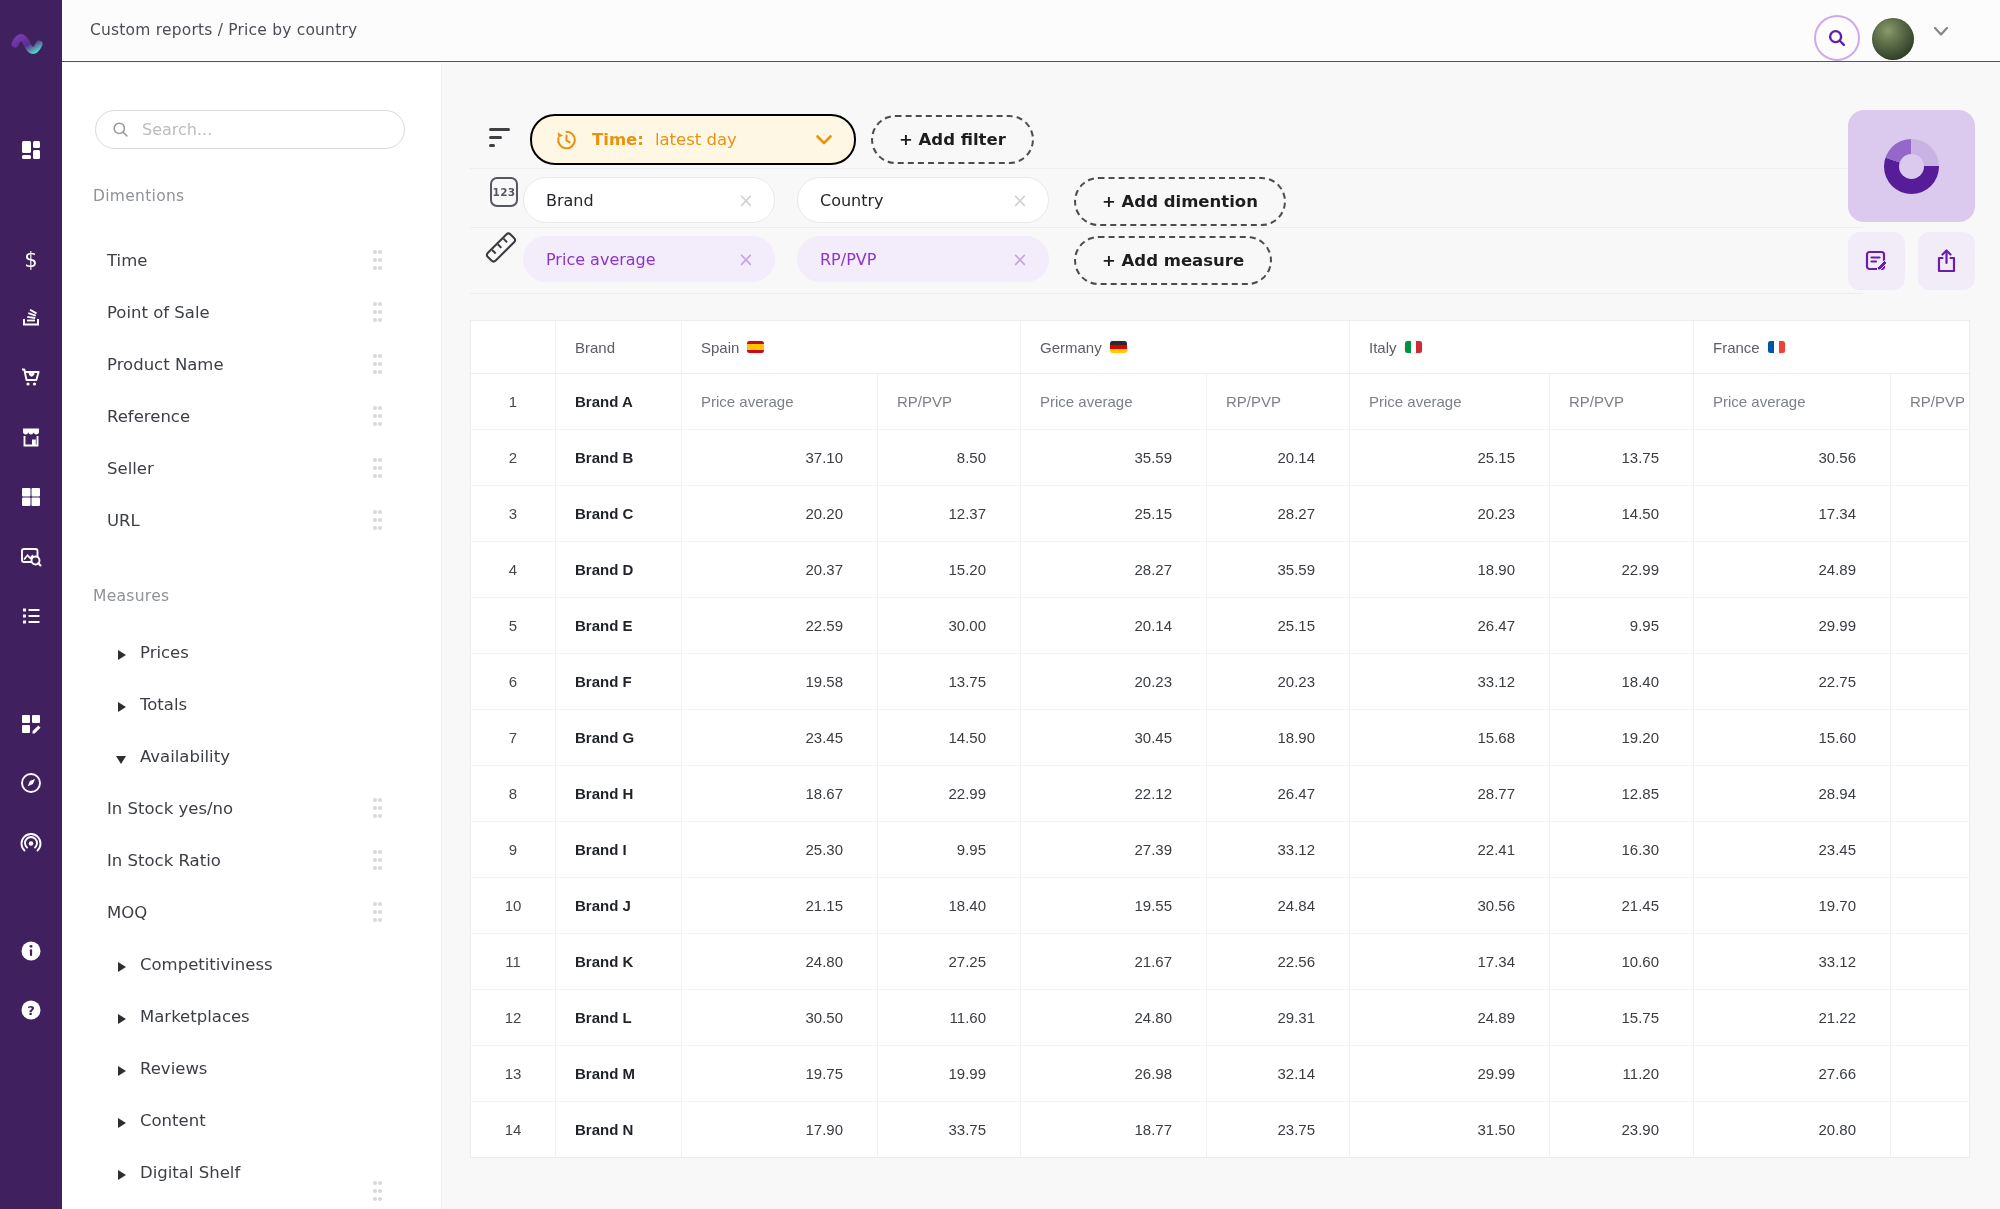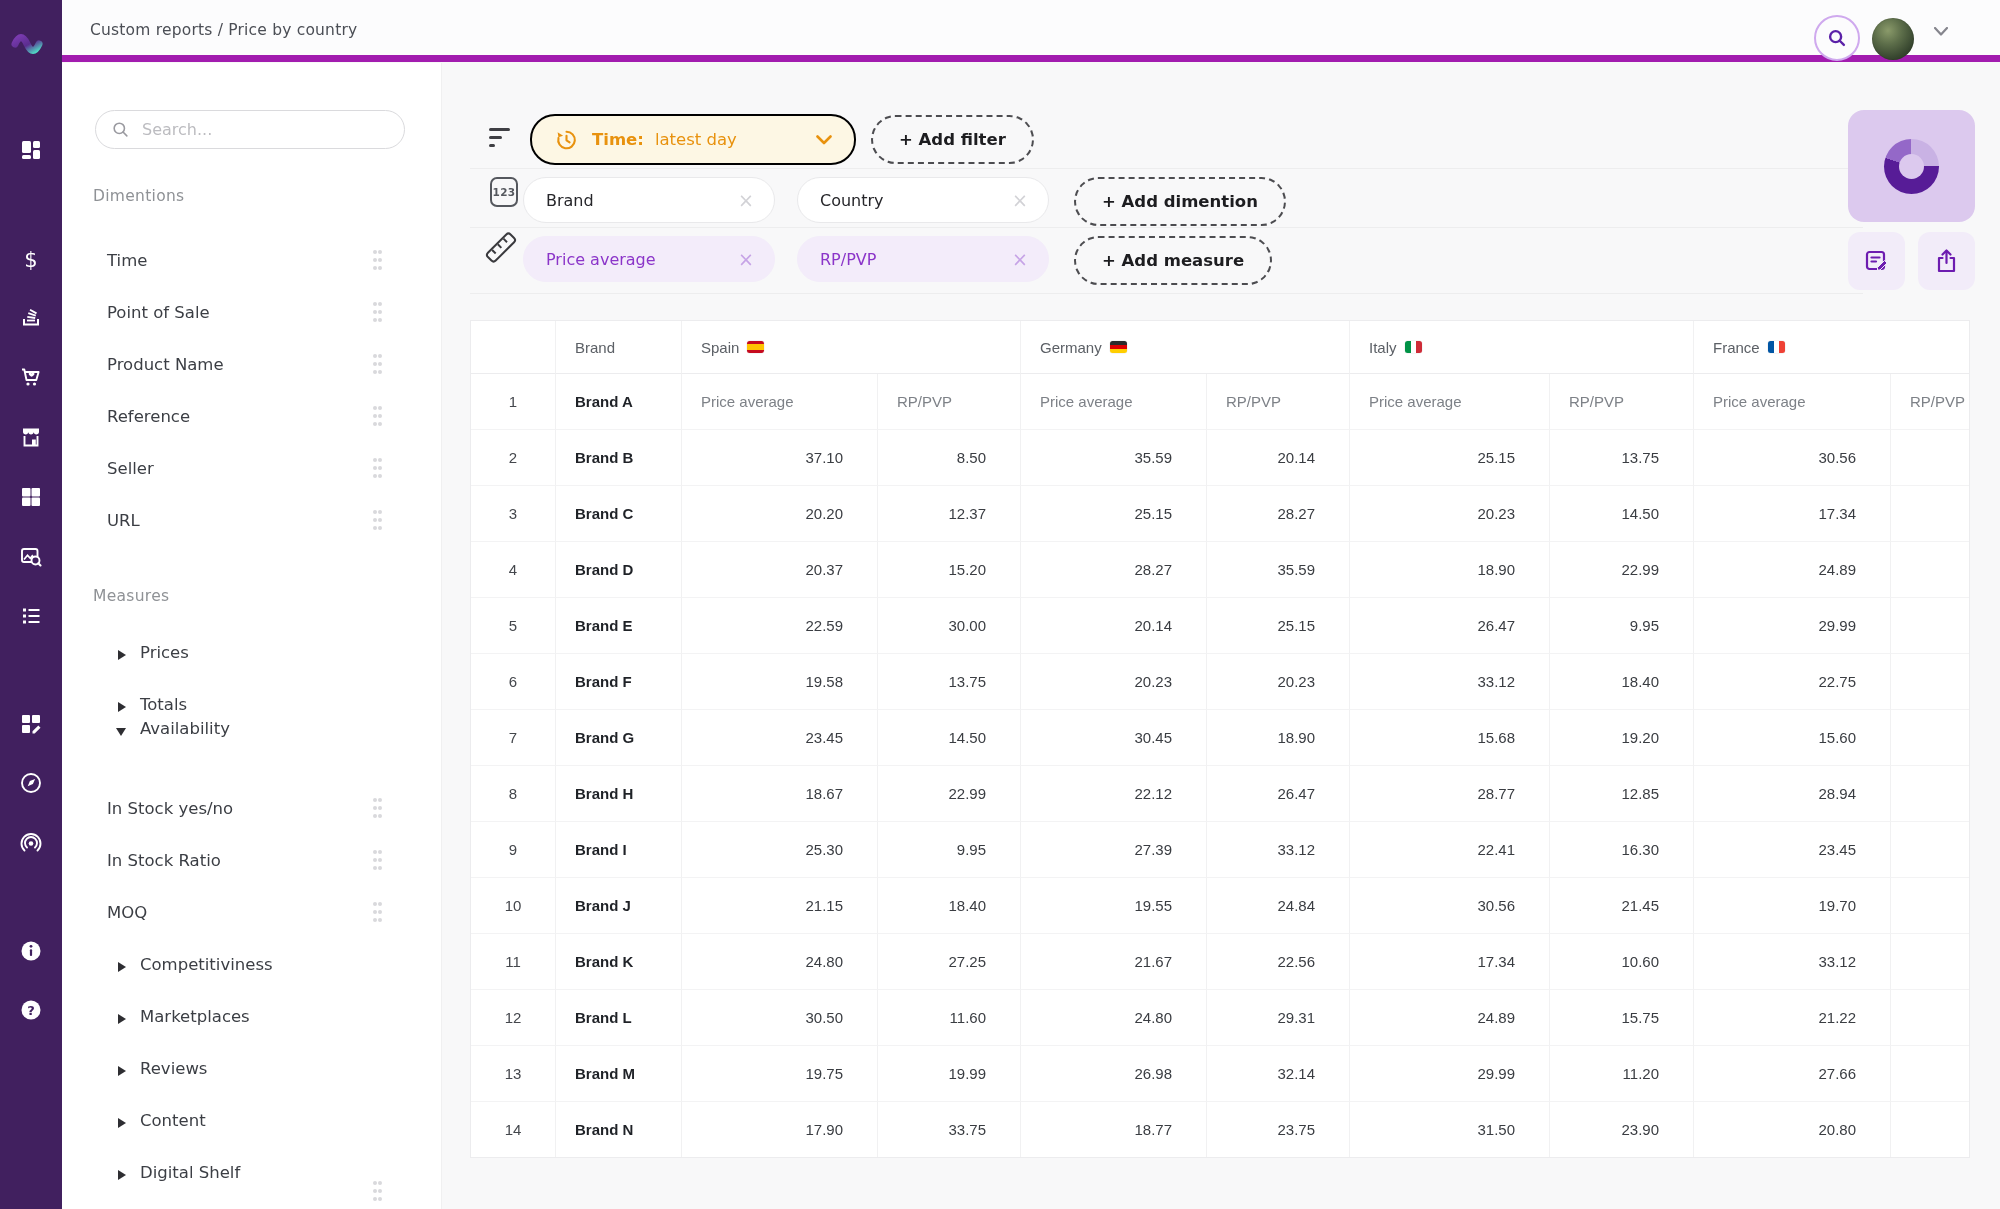--- a/index.html
+++ b/index.html
@@ -6,21 +6,21 @@
   html,body { width:2000px; height:1209px; overflow:hidden; }
   body { font-family:"DejaVu Sans", sans-serif; background:#f8f8f9; position:relative; }
 
   
   .nav { position:absolute; left:0; top:0; width:62px; height:1209px; background:#41205f; z-index:5; }
   .logo { position:absolute; left:7px; top:24px; width:48px; height:32px; }
   .nav-item { position:absolute; left:19px; width:24px; height:24px; cursor:pointer; }
   .nav-item svg { width:24px; height:24px; display:block; }
 
   
-  .topbar { position:absolute; left:62px; top:0; width:1938px; height:62px; background:#fcfcfd; border-bottom:7px solid #a21caf; z-index:4; }
+  .topbar { position:absolute; left:62px; top:0; width:1938px; height:62px; background:#fcfcfd; border-bottom:1px solid #a21caf; z-index:4; }
   .breadcrumb { position:absolute; left:28px; top:21px; font-size:15.5px; color:#4b4e55; letter-spacing:.2px; }
   .tb-search { position:absolute; right:140px; top:15px; width:46px; height:46px; border-radius:50%; border:2px solid #cfa9ee; background:#fcfcfd; display:flex; align-items:center; justify-content:center; cursor:pointer; }
   .avatar { position:absolute; right:86px; top:18px; width:42px; height:42px; border-radius:50%; cursor:pointer;
             background:radial-gradient(circle at 38% 30%, #8a9a6a 0%, #5d6e4a 35%, #37462f 70%, #222d1e 100%); box-shadow:inset 0 0 0 1px rgba(0,0,0,.08); }
   .tb-chevron { position:absolute; right:52px; top:27px; width:14px; height:9px; cursor:pointer; }
 
   
   .panel { position:absolute; left:62px; top:63px; width:380px; height:1146px; background:#ffffff; border-right:1px solid #f0f0f1; z-index:3; }
   .search-box { position:absolute; left:33px; top:47px; width:310px; height:39px; border:1.5px solid #dadadd; border-radius:20px; display:flex; align-items:center; padding-left:15px; background:#fff; }
   .search-box svg { width:19px; height:19px; margin-right:12px; }
@@ -293,21 +293,21 @@
   <div class="sec-title" style="top:524px">Measures</div>
   <div id="measure-items">
       <div class="p-item tree" style="top: 574px;">
         <span class="caret right"></span>
         <span class="lbl">Prices</span>
       </div>
       <div class="p-item tree" style="top: 626px;">
         <span class="caret right"></span>
         <span class="lbl">Totals</span>
       </div>
-      <div class="p-item tree" style="top: 650px; padding-left: 41px;">
+      <div class="p-item tree" style="top: 678px; padding-left: 41px;">
         <span class="caret down"></span>
         <span class="lbl">Availability</span>
       </div>
       <div class="p-item" style="top: 730px;">
         <span class="lbl">In Stock yes/no</span>
         <div class="dots">
           <i></i>
           <i></i>
           <i></i>
           <i></i>

